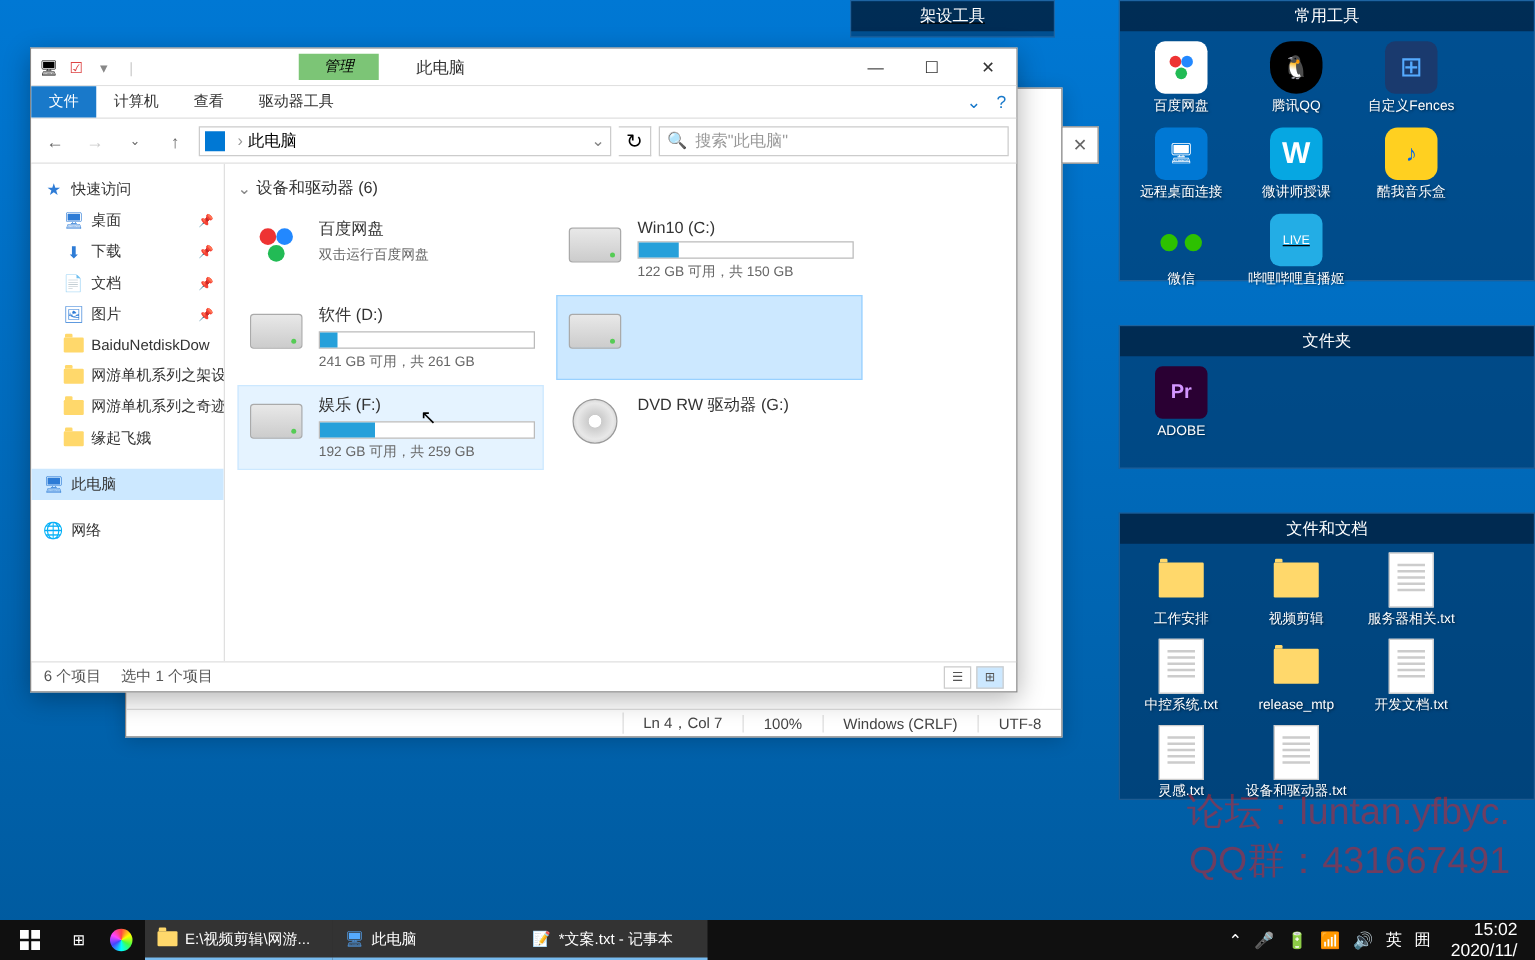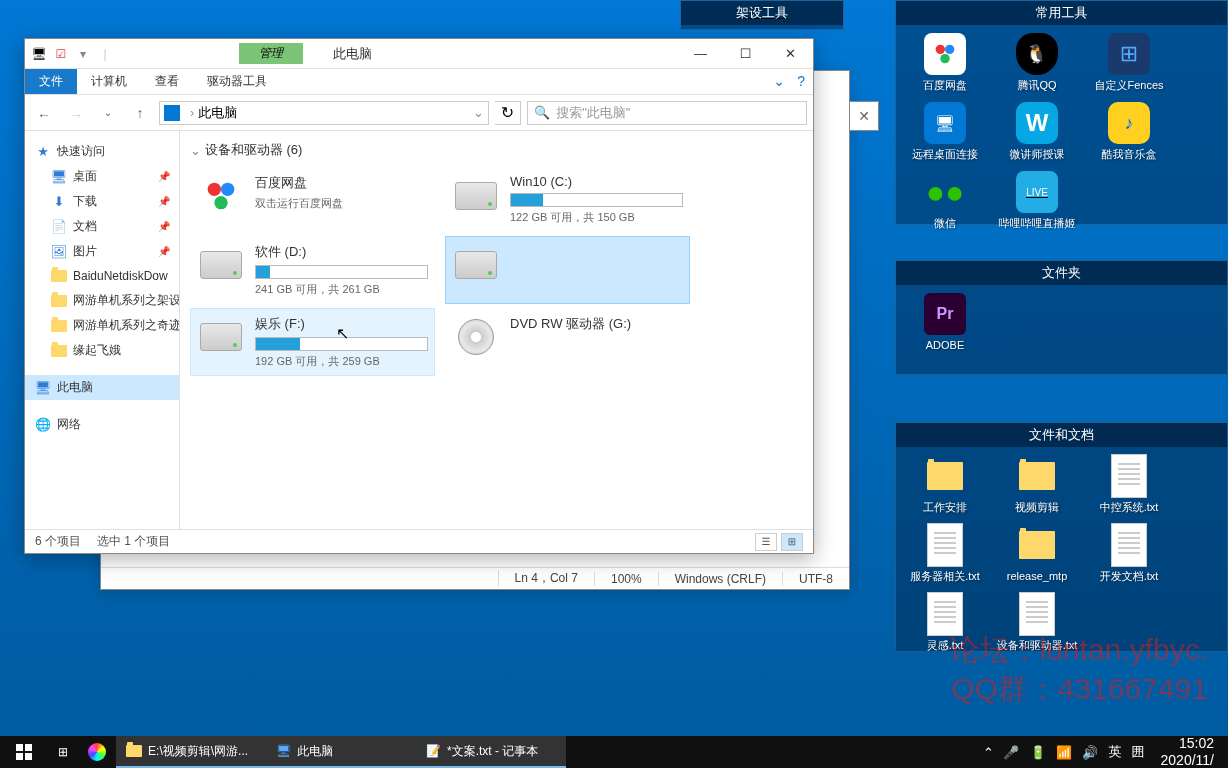--- a/index.html
+++ b/index.html
@@ -160,46 +160,46 @@
   <div class="fence-items">
     <div class="fence-item">
         <div class="fence-item-icon" style="background:#2a0033;border-radius:6px;">
           <span style="color:#d396ff;font-size:16px;font-weight:bold;">Pr</span>
         </div>
         <div class="fence-item-label">ADOBE</div>
       </div>
   </div>
 </div>
 
-<div class="fence" style="left:895px; top:410px; width:333px; height:230px;margin-top:12px;">
+<div class="fence" style="left:895px; top:410px; width:333px; height:230px;">
   <div class="fence-title">文件和文档</div>
   <div class="fence-items">
     <div class="fence-item">
         <div class="fence-item-icon">
           <div class="ic-folder" style="width:36px;height:28px;"></div>
         </div>
         <div class="fence-item-label">工作安排</div>
       </div>
     <div class="fence-item">
         <div class="fence-item-icon">
           <div class="ic-folder" style="width:36px;height:28px;"></div>
         </div>
         <div class="fence-item-label">视频剪辑</div>
       </div>
     <div class="fence-item">
         <div class="fence-item-icon">
           <div class="ic-txt"></div>
         </div>
+        <div class="fence-item-label">服务器相关.txt</div>
+      </div>
+    <div class="fence-item">
+        <div class="fence-item-icon">
+          <div class="ic-txt"></div>
+        </div>
         <div class="fence-item-label">中控系统.txt</div>
-      </div>
-    <div class="fence-item">
-        <div class="fence-item-icon">
-          <div class="ic-txt"></div>
-        </div>
-        <div class="fence-item-label">服务器相关.txt</div>
       </div>
     <div class="fence-item">
         <div class="fence-item-icon">
           <div class="ic-folder" style="width:36px;height:28px;"></div>
         </div>
         <div class="fence-item-label">release_mtp</div>
       </div>
     <div class="fence-item">
         <div class="fence-item-icon">
           <div class="ic-txt"></div>

